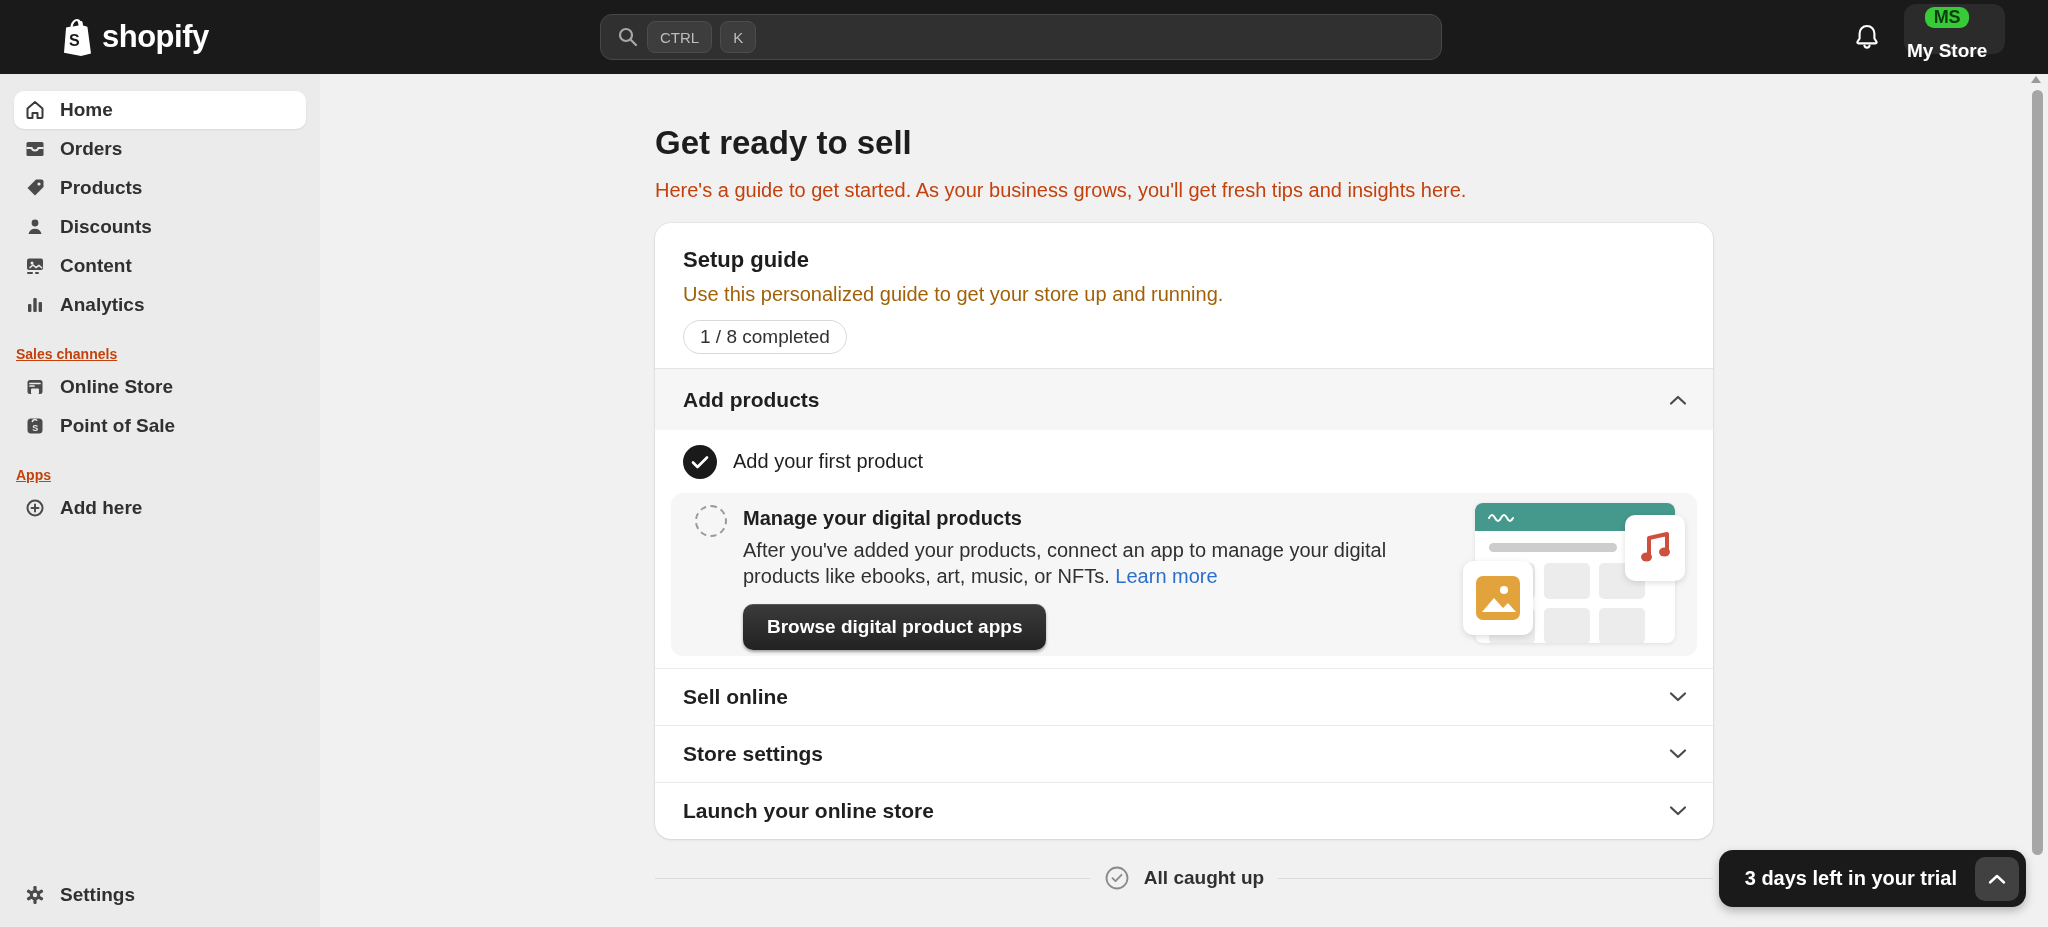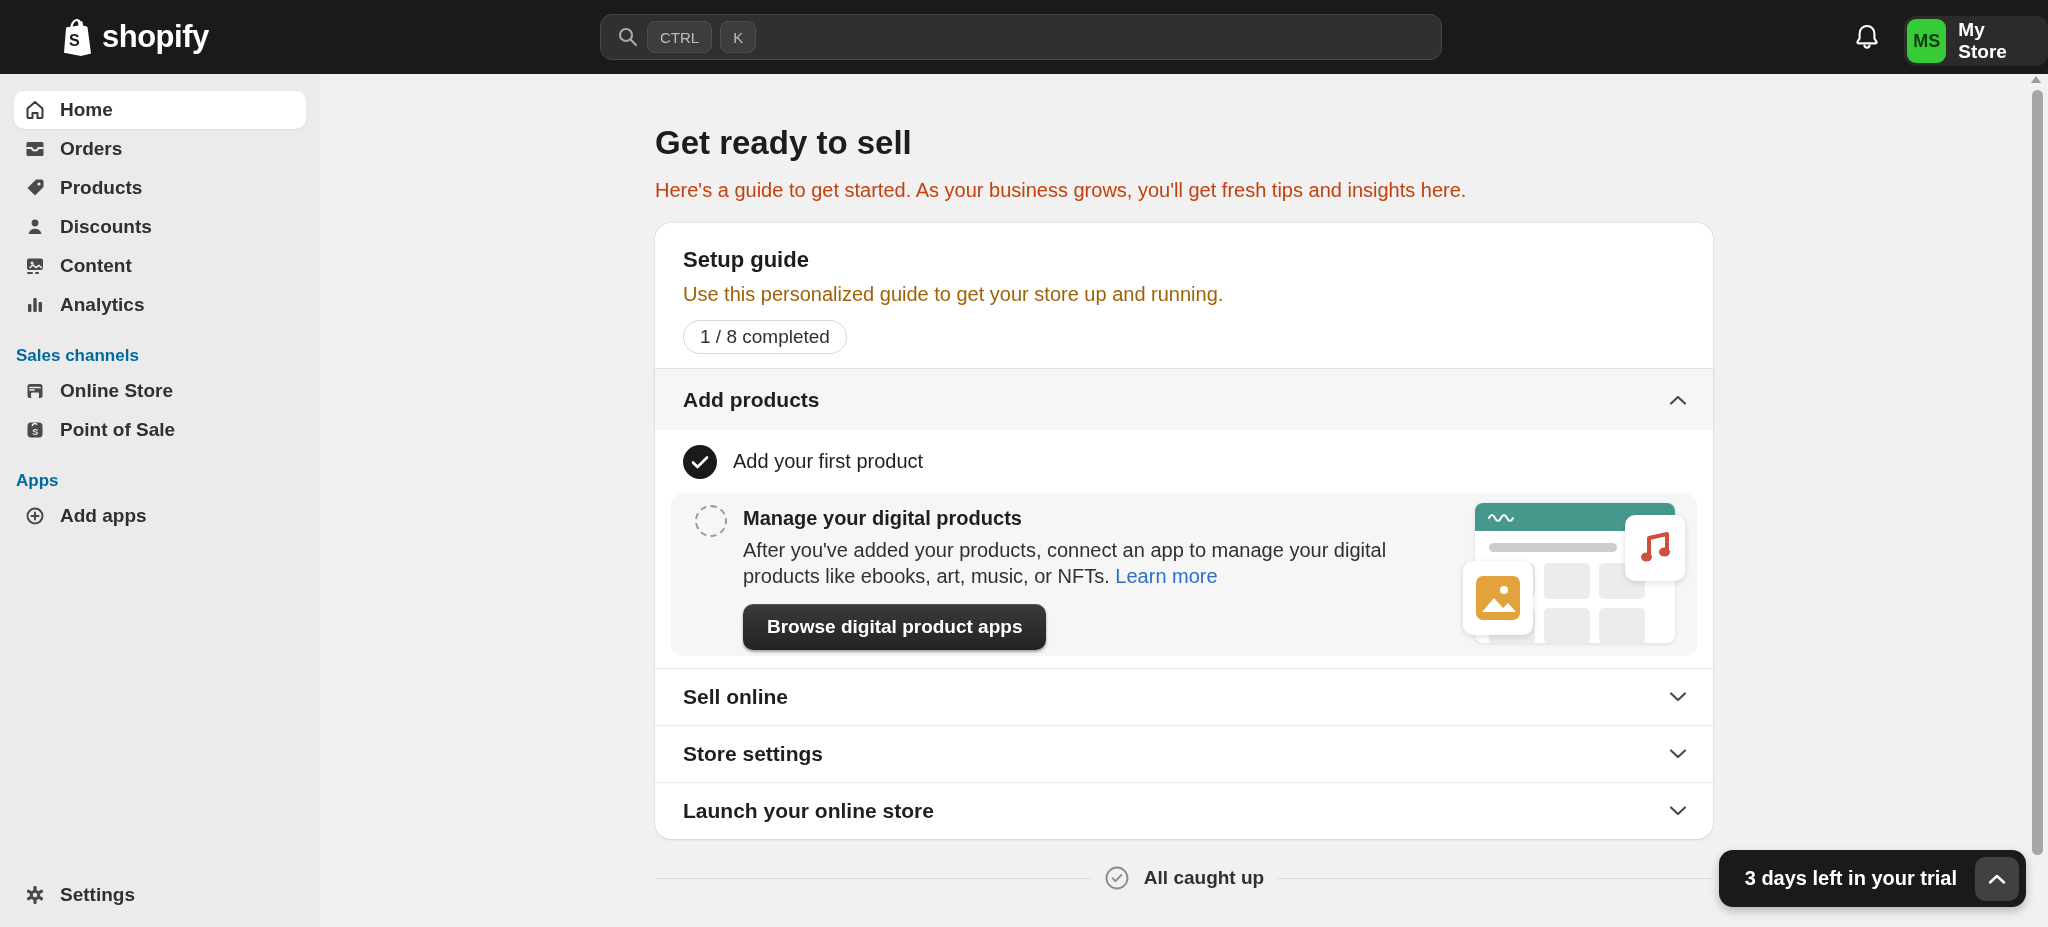--- a/index.html
+++ b/index.html
@@ -12,33 +12,33 @@
   .logo { position:absolute; left:56px; top:17px; display:flex; align-items:center; gap:10px; }
   .logo-word { color:#fff; font-size:31px; font-weight:700; letter-spacing:-0.5px; }
   .searchbox { position:absolute; left:600px; top:14px; width:842px; height:46px; background:#303030;
     border:1px solid #474747; border-radius:12px; display:flex; align-items:center; padding:0 10px 0 16px; }
   .searchbox input { flex:1; background:transparent; border:none; outline:none; color:#cfcfcf;
     font-size:19px; font-family:"Liberation Sans",sans-serif; margin-left:12px; }
   .searchbox input::placeholder { color:#9d9d9d; }
   .kbd { background:#3d3d3d; border:1px solid #4d4d4d; color:#bdbdbd; font-size:15px; border-radius:8px;
     height:32px; display:flex; align-items:center; padding:0 12px; margin-left:8px; }
   .bell { position:absolute; left:1852px; top:22px; width:30px; height:30px; }
-  .storepill { position:absolute; left:1904px; top:16px; height:50px; background:#2b2b2b; border-radius:12px;
-    display:flex; align-items:center; padding:3px 18px 3px 3px; gap:12px; }
+  .storepill { position:absolute; left:1904px; top:4px; height:50px; background:#2b2b2b; border-radius:12px;
+    display:flex; align-items:center; padding:3px 18px 3px 3px; gap:12px;flex-direction:column; }
   .avatar { width:44px; height:44px; border-radius:9px; background:#37cc37; color:#0b3d0f;
     font-size:18px; font-weight:700; display:flex; align-items:center; justify-content:center; }
   .storename { color:#ffffff; font-size:19px; font-weight:700; }
 
   
   .sidebar { position:absolute; left:0; top:74px; width:320px; height:853px; background:#ebebeb; padding-top:16px; }
   .side-item { margin:1px 14px; height:38px; border-radius:10px; display:flex; align-items:center;
     padding:0 10px; gap:14px; color:#303030; font-size:19px; font-weight:600; cursor:pointer; }
   .side-item.active { background:#ffffff; box-shadow:0 1px 2px rgba(0,0,0,.08); font-weight:700; }
   .side-item svg { flex:0 0 22px; }
-  .side-head { margin:22px 14px 6px 16px; color:#0369a1; font-size:17px; font-weight:700; }
+  .side-head { margin:22px 14px 6px 16px; color:#c2410c; font-size:14px; font-weight:700;text-decoration:underline; }
   .side-settings { position:absolute; bottom:12px; left:0; right:0; }
 
   
   .main { position:absolute; left:320px; top:74px; width:1728px; height:853px; background:#f1f1f1; overflow:hidden; }
   .content { width:1058px; margin:0 auto; padding-top:50px; }
   .page-title { font-size:33px; font-weight:700; color:#1d1d1d; }
   .page-sub { margin-top:17px; font-size:20px; color:#c2410c; }
 
   .card { margin-top:21px; background:#ffffff; border-radius:16px;
     box-shadow:0 1px 3px rgba(0,0,0,.09), 0 0 0 1px rgba(0,0,0,.035); overflow:hidden; }
@@ -203,21 +203,21 @@
       </svg>
       <span>Point of Sale</span>
     </div>
 
     <div class="side-head">Apps</div>
     <div class="side-item">
       <svg width="22" height="22" viewBox="0 0 22 22">
         <circle cx="11" cy="11" r="7.5" fill="none" stroke="#4a4a4a" stroke-width="2"></circle>
         <path d="M11 7.5v7M7.5 11h7" stroke="#4a4a4a" stroke-width="2" stroke-linecap="round"></path>
       </svg>
-      <span>Add apps</span>
+      <span>Add here</span>
     </div>
 
     <div class="side-settings">
       <div class="side-item">
         <svg width="22" height="22" viewBox="0 0 22 22">
           <g fill="#4a4a4a">
             <rect x="9.4" y="2" width="3.2" height="18" rx="1.2"></rect>
             <rect x="9.4" y="2" width="3.2" height="18" rx="1.2" transform="rotate(60 11 11)"></rect>
             <rect x="9.4" y="2" width="3.2" height="18" rx="1.2" transform="rotate(120 11 11)"></rect>
             <circle cx="11" cy="11" r="5.2"></circle>

